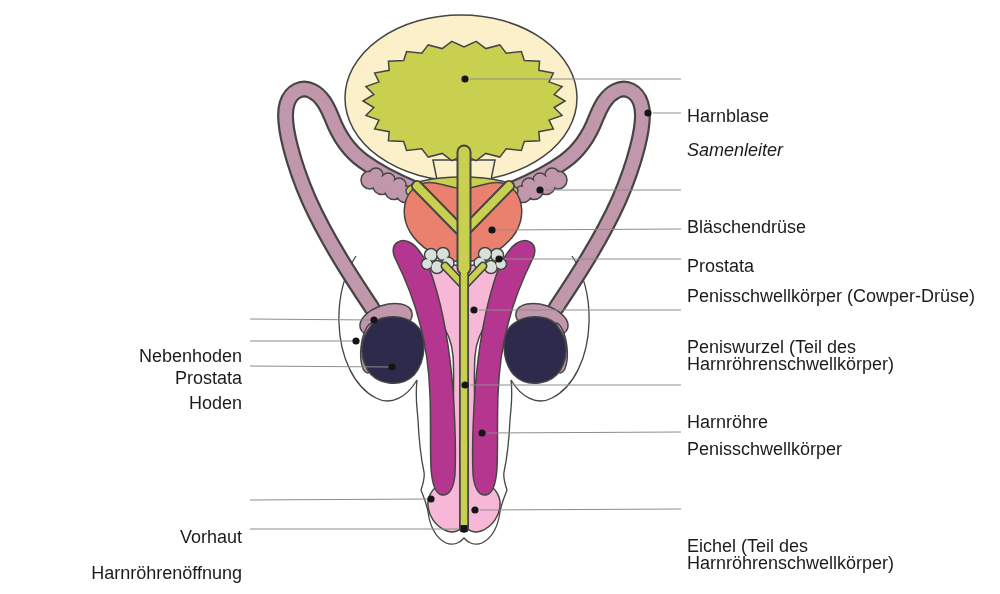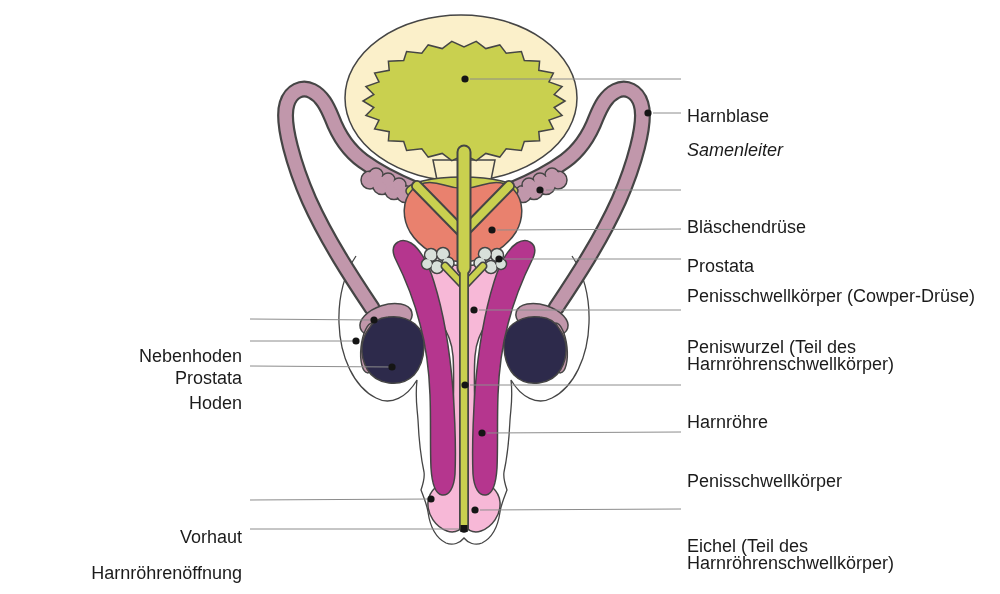--- a/index.html
+++ b/index.html
@@ -224,21 +224,21 @@
   <div class="lbl right" style="left:687px;top:71px;">Harnblase</div>
   <div class="lbl right" style="left:687px;top:105px;font-style:italic;">Samenleiter</div>
   <div class="lbl right" style="left:687px;top:182px;">Bläschendrüse</div>
   <div class="lbl right" style="left:687px;top:221px;">Prostata</div>
   <div class="lbl right" style="left:687px;top:251px;">Penisschwellkörper (Cowper-Drüse)</div>
   <div class="lbl right" style="left:687px;top:302px;">
     <span>Peniswurzel (Teil des</span>
     <span>Harnröhrenschwellkörper)</span>
   </div>
   <div class="lbl right" style="left:687px;top:377px;">Harnröhre</div>
-  <div class="lbl right" style="left:687px;top:436px;text-align:center;">Penisschwellkörper</div>
+  <div class="lbl right" style="left:687px;top:404px;text-align:center;">Penisschwellkörper</div>
   <div class="lbl right" style="left:687px;top:501px;">
     <span>Eichel (Teil des</span>
     <span>Harnröhrenschwellkörper)</span>
   </div>
 
   <div class="lbl left" style="right:758px;top:311px;">Nebenhoden</div>
   <div class="lbl left" style="right:758px;top:333px;">Prostata</div>
   <div class="lbl left" style="right:758px;top:358px;">Hoden</div>
   <div class="lbl left" style="right:758px;top:492px;">Vorhaut</div>
   <div class="lbl left" style="right:758px;top:528px;">Harnröhrenöffnung</div>

